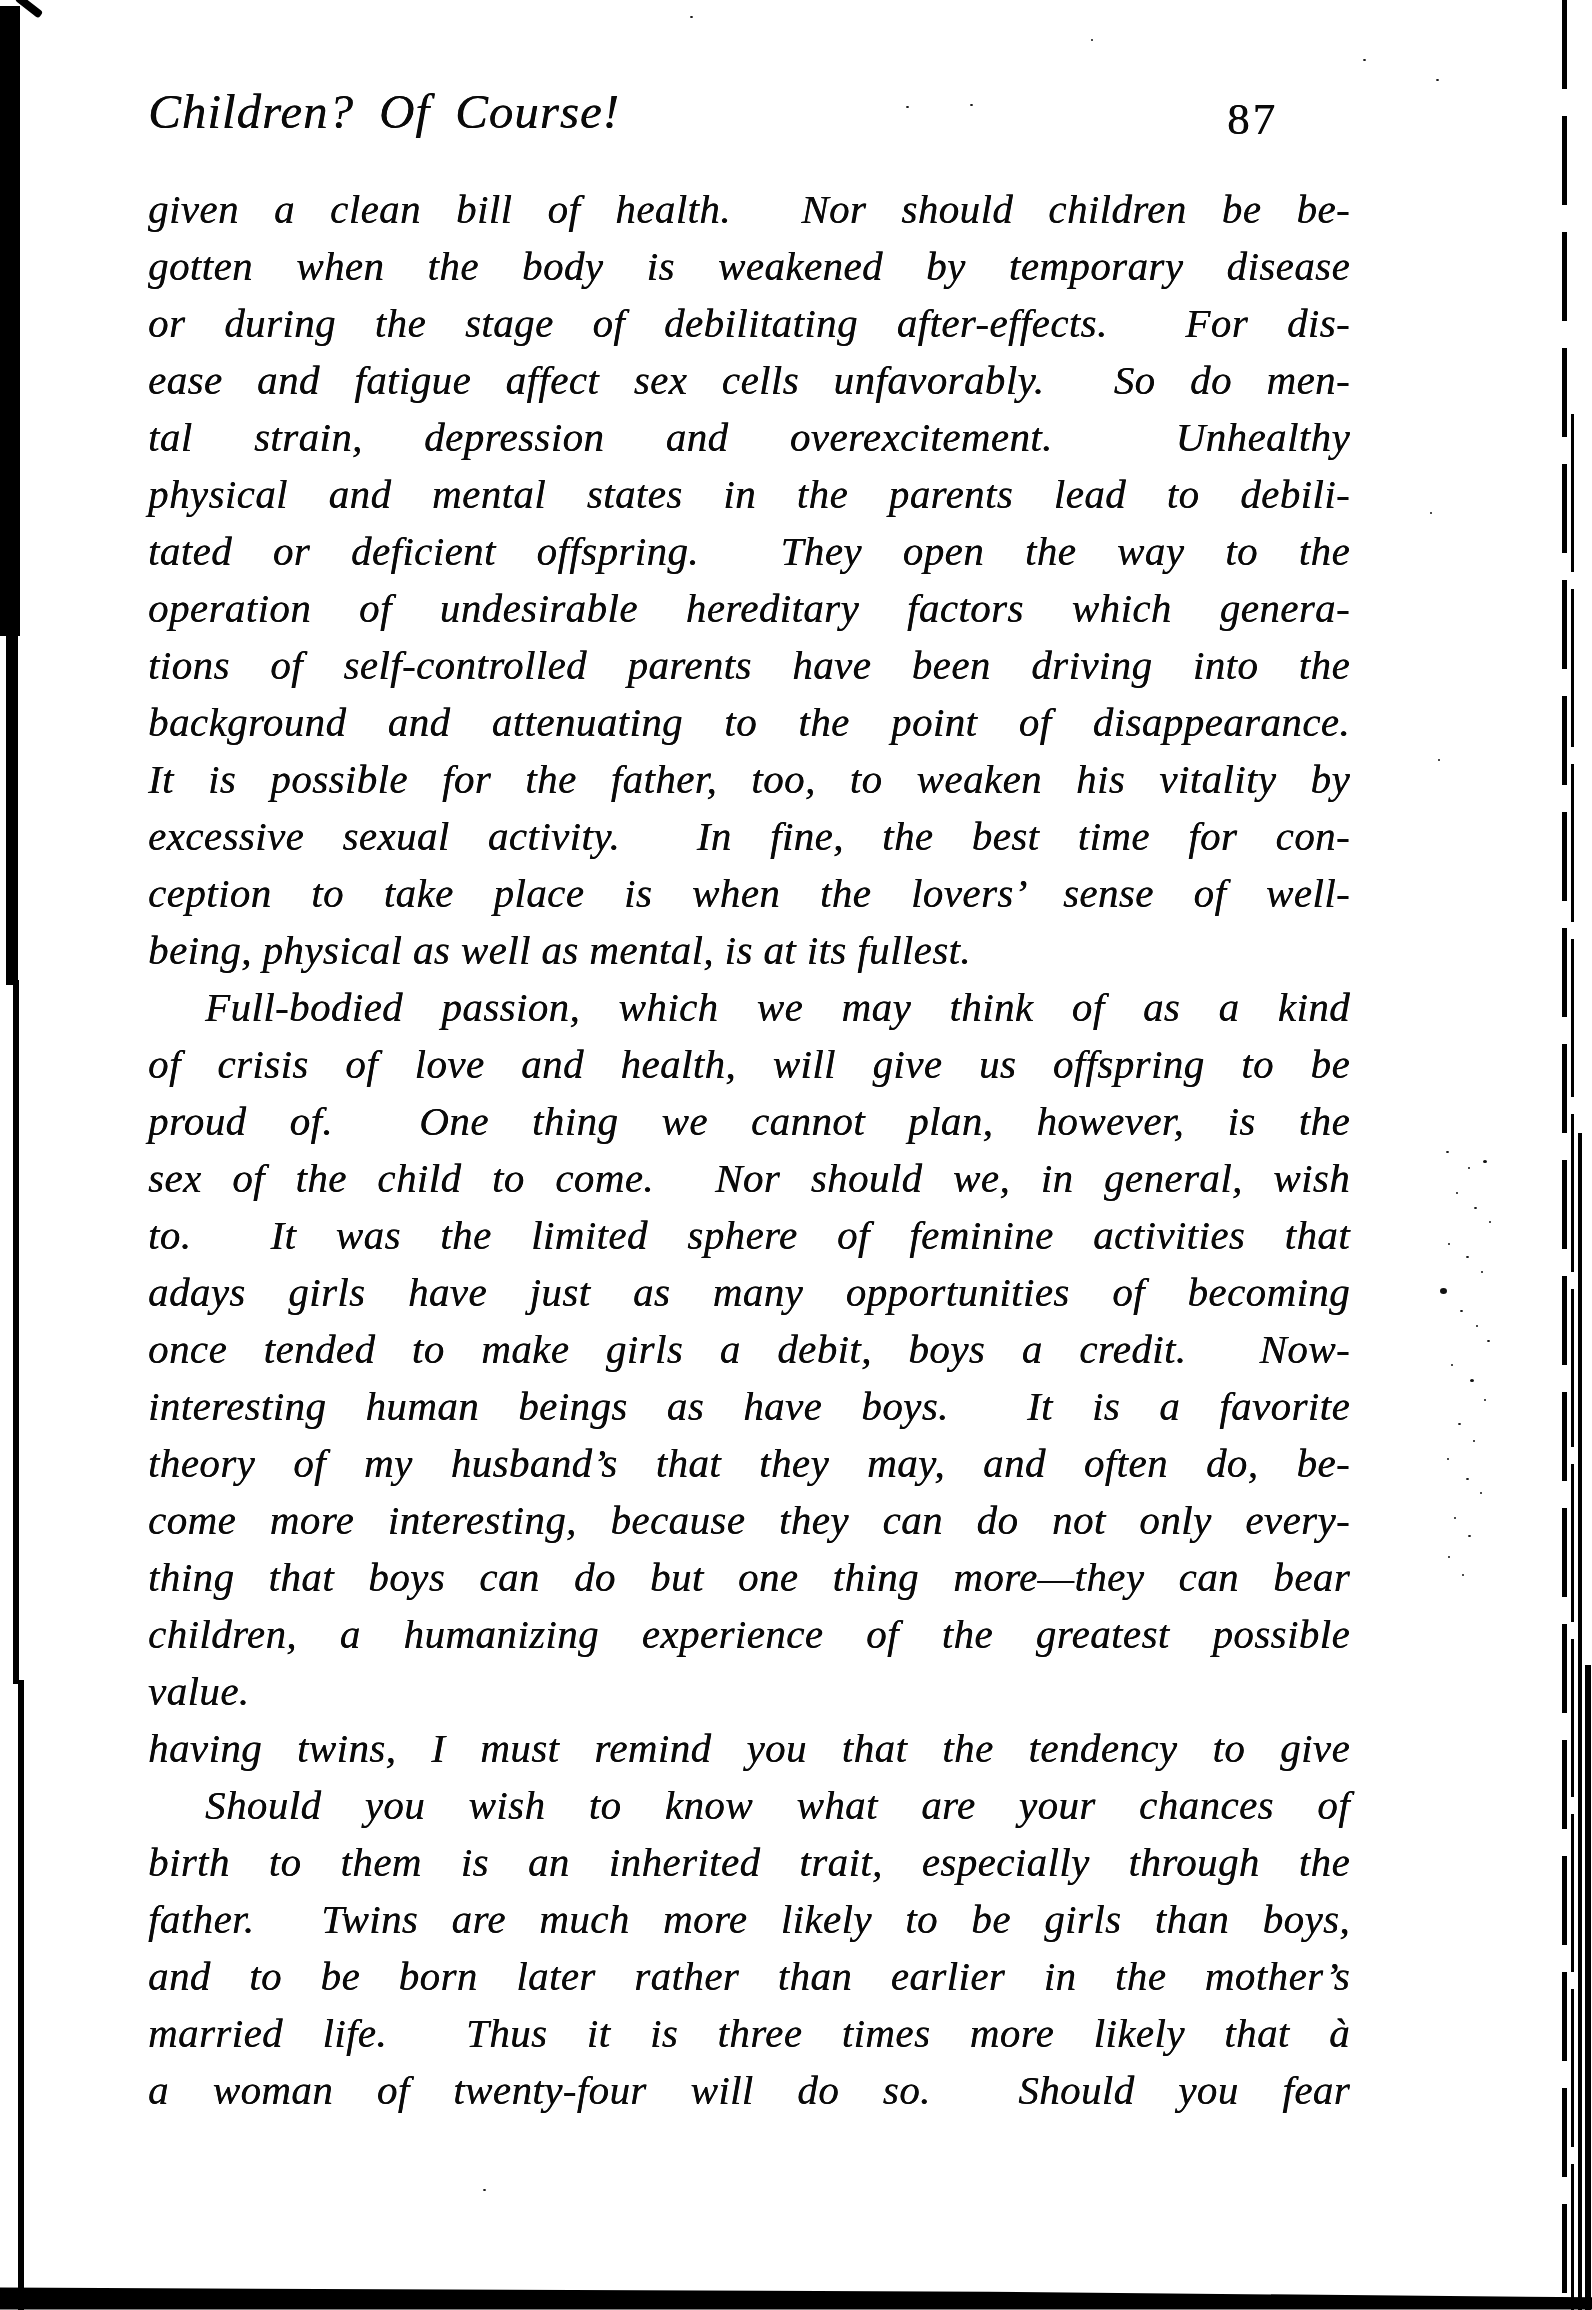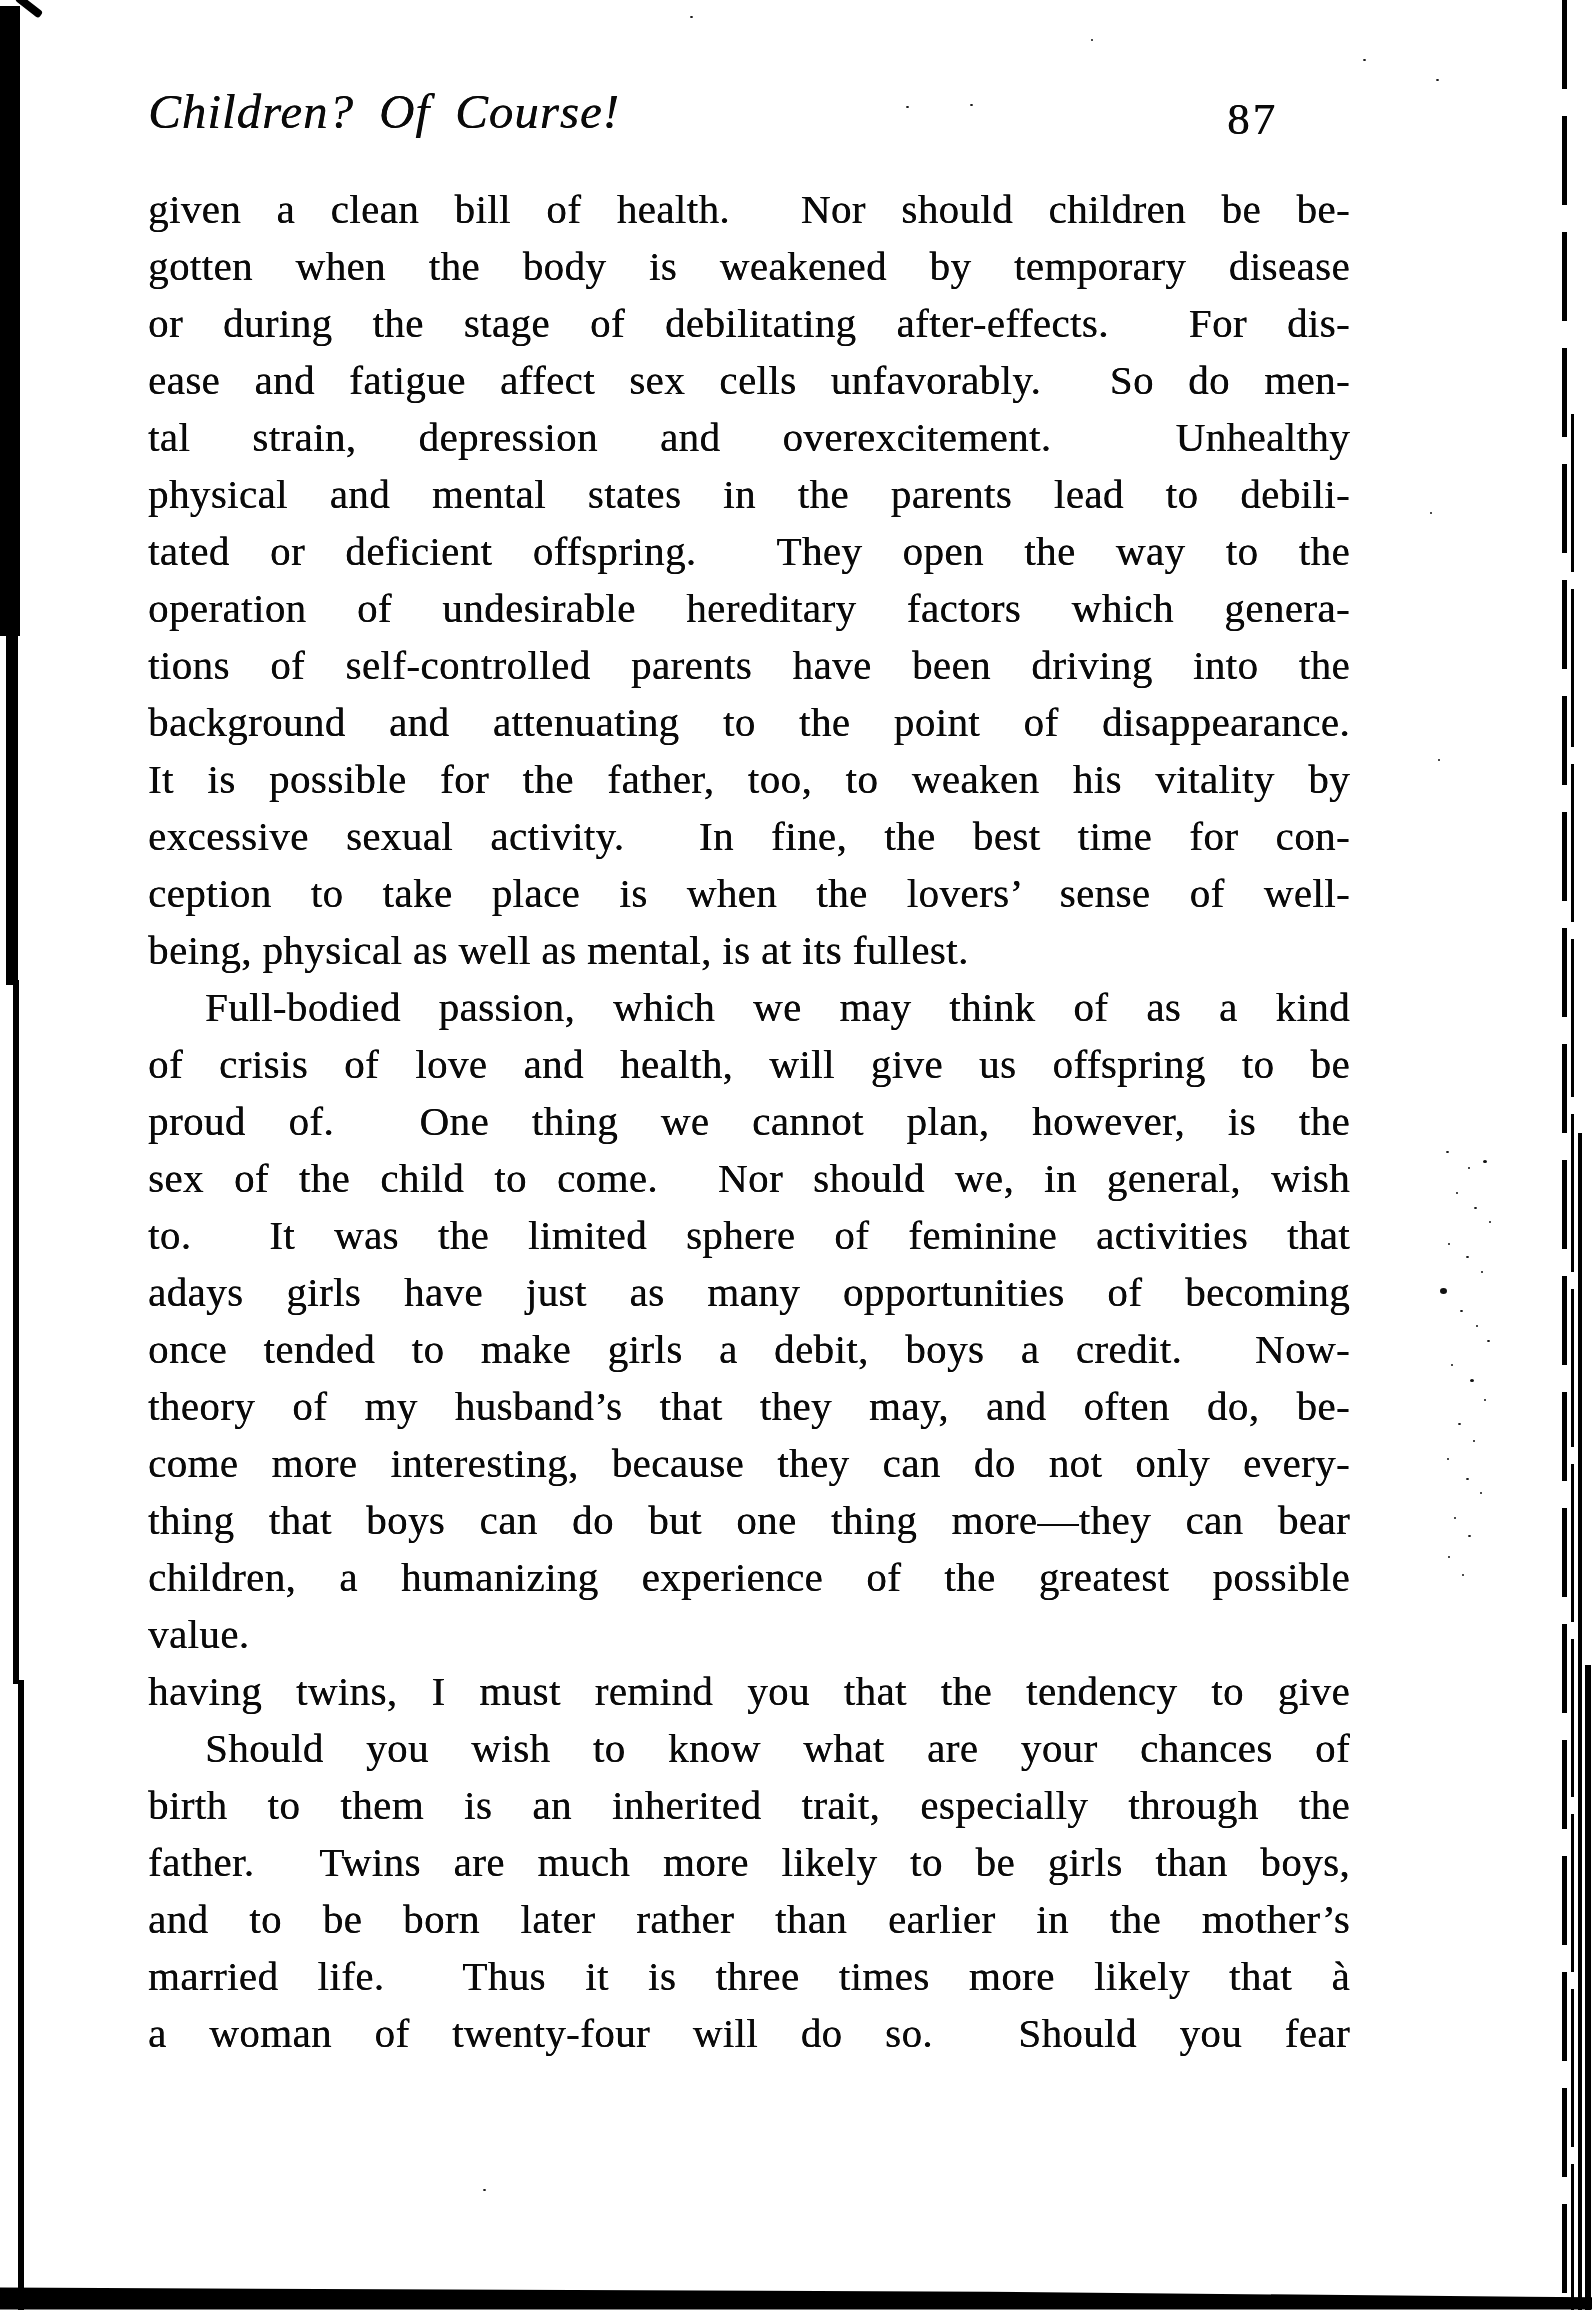--- a/index.html
+++ b/index.html
@@ -25,21 +25,21 @@
     font-size:45px;letter-spacing:3px;
     text-shadow:0.4px 0 0 #000;
   }
   
   .body-text{
     position:absolute;left:148px;top:181px;width:1202px;
     font-size:41px;line-height:57px;
     letter-spacing:0.4px;
     text-shadow:0.3px 0 0 #000;
   }
-  .para{margin:0;padding:0;}
+  .para{margin:0;padding:0;font-style:italic;}
   .tline{
     text-align:justify;
     text-align-last:justify;
     white-space:pre-wrap;
     height:57px;
   }
   .tline.flush{text-align-last:left;}
   .tline.indent{text-indent:57px;}
   
   .art{position:absolute;background:#000;}
@@ -85,20 +85,21 @@
         <div class="tline flush">being, physical as well as mental, is at its fullest.</div>
       </div>
       <div class="para">
         <div class="tline indent">Full-bodied passion, which we may think of as a kind</div>
         <div class="tline">of crisis of love and health, will give us offspring to be</div>
         <div class="tline">proud of.  One thing we cannot plan, however, is the</div>
         <div class="tline">sex of the child to come.  Nor should we, in general, wish</div>
         <div class="tline">to.  It was the limited sphere of feminine activities that</div>
         <div class="tline">adays girls have just as many opportunities of becoming</div>
         <div class="tline">once tended to make girls a debit, boys a credit.  Now-</div>
+        <div class="tline">interesting human beings as have boys.  It is a favorite</div>
         <div class="tline">theory of my husband’s that they may, and often do, be-</div>
         <div class="tline">come more interesting, because they can do not only every-</div>
         <div class="tline">thing that boys can do but one thing more—they can bear</div>
         <div class="tline">children, a humanizing experience of the greatest possible</div>
         <div class="tline flush">value.</div>
       </div>
       <div class="para">
         <div class="tline">having twins, I must remind you that the tendency to give</div>
         <div class="tline indent">Should you wish to know what are your chances of</div>
         <div class="tline">birth to them is an inherited trait, especially through the</div>

